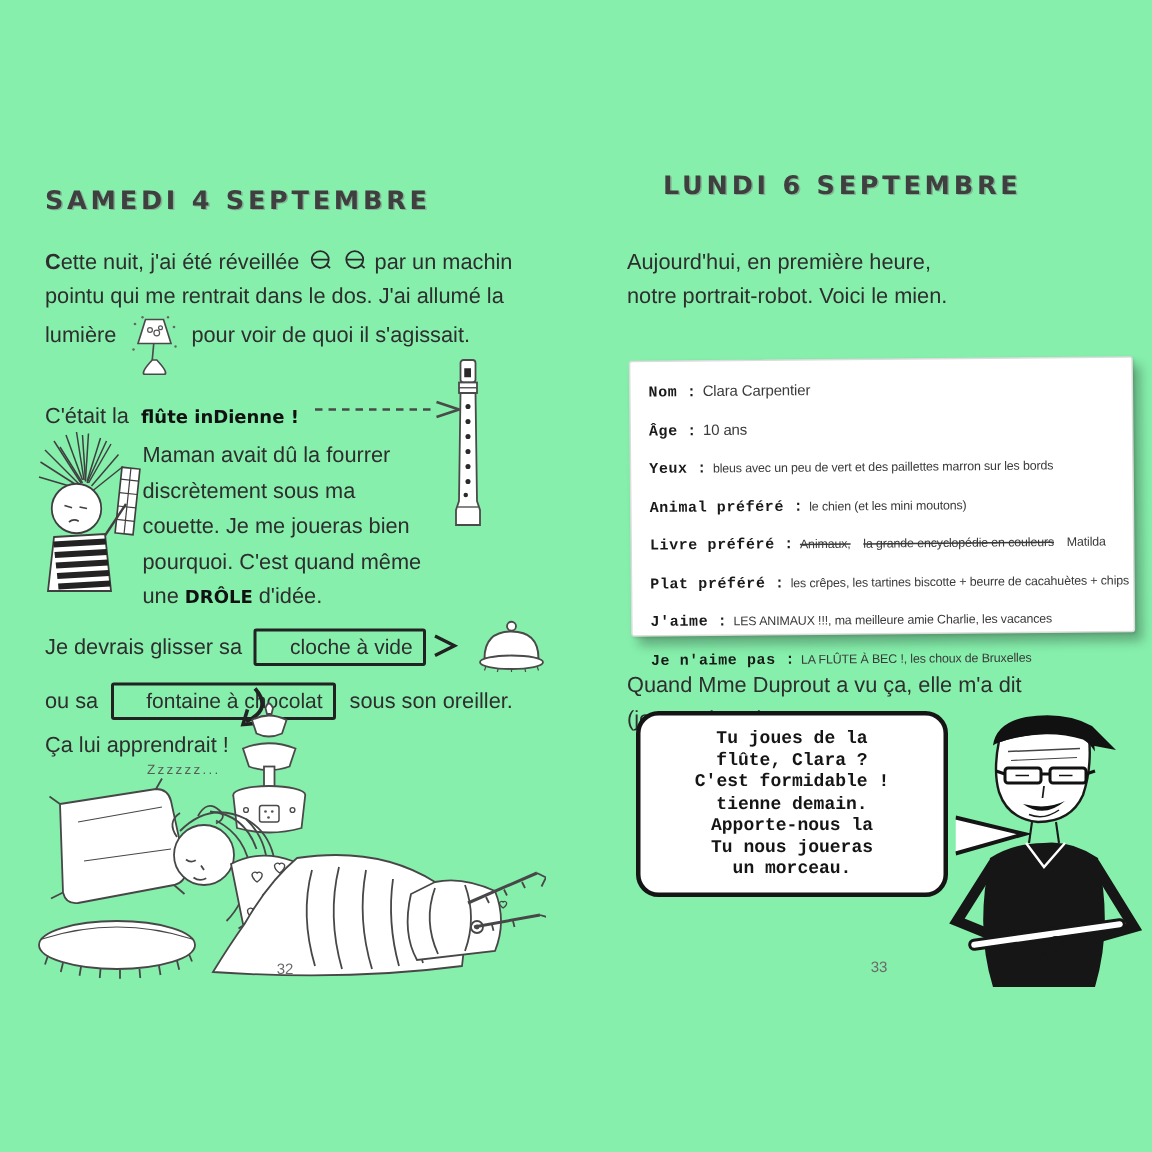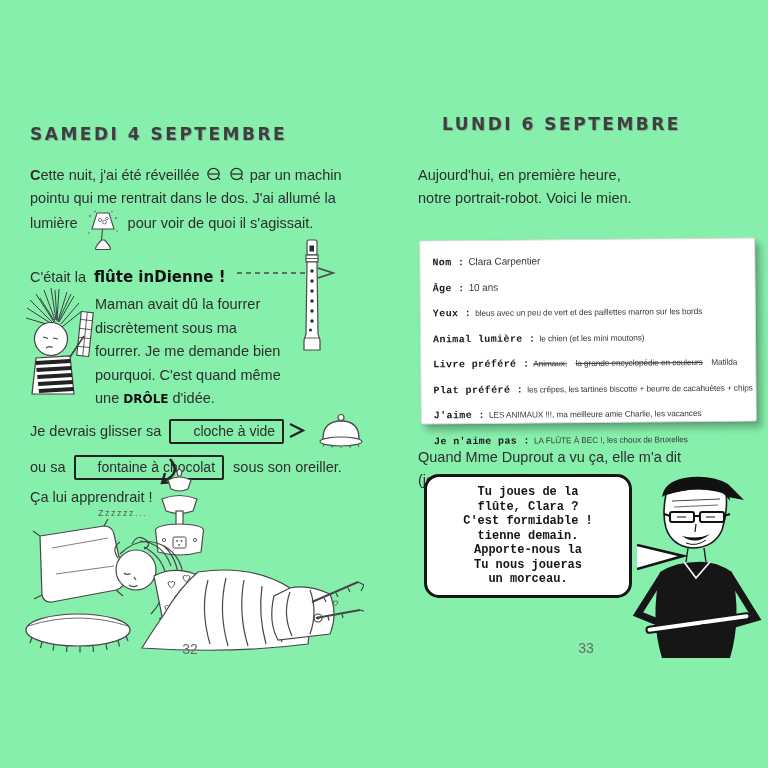--- a/index.html
+++ b/index.html
@@ -6,26 +6,26 @@
   #canvas{position:relative;width:768px;height:768px;background:#86efac;overflow:hidden;
           font-family:"Liberation Sans",sans-serif;color:#2b2b2b;}
   .abs{position:absolute;}
   .day-heading{font-family:"DejaVu Sans",sans-serif;font-weight:800;font-size:17px;
                letter-spacing:2.5px;color:#3f3f3f;text-shadow:1px 1px 0 rgba(130,130,130,.55);}
   .hand{font-size:14.5px;line-height:23px;color:#2e2e2e;}
   .line{white-space:nowrap;}
   .firstcap::first-letter{font-weight:700;}
   .inline-icon{display:inline-block;vertical-align:-2px;margin:0 2px;}
   .lamp-inline{display:inline-block;vertical-align:-24px;margin:0 4px;}
-  .flute-label{font-family:"DejaVu Sans",sans-serif;font-weight:800;font-size:15px;color:#111;}
+  .flute-label{font-family:"DejaVu Sans",sans-serif;font-weight:800;font-size:12px;color:#111;}
   .emph-caps{font-family:"DejaVu Sans",sans-serif;font-weight:800;font-size:12px;color:#111;}
   .word-box{display:inline-block;border:2px solid #222;border-radius:2px;padding:0 7px 1px 22px;
             margin:0 1px 0 4px;font-size:14px;line-height:20px;}
   .snore{font-size:9px;letter-spacing:1.5px;color:#5a5a5a;}
-  .page-num{font-size:14px;color:#6a6a6a;text-align:center;}
+  .page-num{font-size:10px;color:#6a6a6a;text-align:center;}
   
   .card{box-sizing:border-box;width:336px;height:184px;background:#fff;
         border:1px solid #dcdcdc;border-radius:2px;
         box-shadow:5px 6px 7px rgba(0,0,0,.28), 1px 1px 2px rgba(0,0,0,.12);
         transform:rotate(-0.5deg);padding:10px 8px 6px 12px;}
   .card-row{white-space:nowrap;margin-bottom:7.5px;}
   .card-label{font-family:"Liberation Mono","DejaVu Sans Mono",monospace;font-weight:700;
               font-size:10px;letter-spacing:.4px;color:#191919;}
   .card-value{font-size:8.3px;letter-spacing:-.1px;color:#3a3a3a;margin-left:4px;}
   .struck-x{text-decoration:line-through;position:relative;}
@@ -148,21 +148,21 @@
         <path d="M12.3,82 L47,80 L47.4,84 L12.7,86 Z"></path>
         <path d="M13.1,89 L47.8,87 L48.2,91 L13.5,93 Z"></path>
         <path d="M13.9,96 L48.6,94 L49,98 L14.3,100 Z"></path>
         <path d="M14.7,103 L49.4,101 L49.7,105 L15,107 Z"></path>
       </g>
     </svg>
 
     <div class="abs hand" style="left:95px;top:293px;line-height:23.5px;">
       <div class="line">Maman avait dû la fourrer</div>
       <div class="line">discrètement sous ma</div>
-      <div class="line">fourrer. Je me demande bien</div>
+      <div class="line">couette. Je me joueras bien</div>
       <div class="line">pourquoi. C'est quand même</div>
       <div class="line">
         <span>une</span>
         <span class="emph-caps">DRÔLE</span>
         <span>d'idée.</span>
       </div>
     </div>
 
     <div class="abs hand" style="left:30px;top:412px;width:380px;">
       <div class="line">
@@ -283,21 +283,21 @@
       <div class="card-row">
         <span class="card-label">Nom :</span><span class="card-value" style="font-size:10px;">Clara Carpentier</span>
       </div>
       <div class="card-row">
         <span class="card-label">Âge :</span><span class="card-value" style="font-size:10px;">10 ans</span>
       </div>
       <div class="card-row">
         <span class="card-label">Yeux :</span><span class="card-value">bleus avec un peu de vert et des paillettes marron sur les bords</span>
       </div>
       <div class="card-row">
-        <span class="card-label">Animal lumière :</span><span class="card-value">le chien (et les mini moutons)</span>
+        <span class="card-label">Animal préféré :</span><span class="card-value">le chien (et les mini moutons)</span>
       </div>
       <div class="card-row">
         <span class="card-label">Livre préféré :</span><span class="card-value struck-x">Animaux,</span>
         <span class="card-value struck">la grande encyclopédie en couleurs</span>
         <span class="card-value">Matilda</span>
       </div>
       <div class="card-row">
         <span class="card-label">Plat préféré :</span><span class="card-value">les crêpes, les tartines biscotte + beurre de cacahuètes + chips</span>
       </div>
       <div class="card-row">

